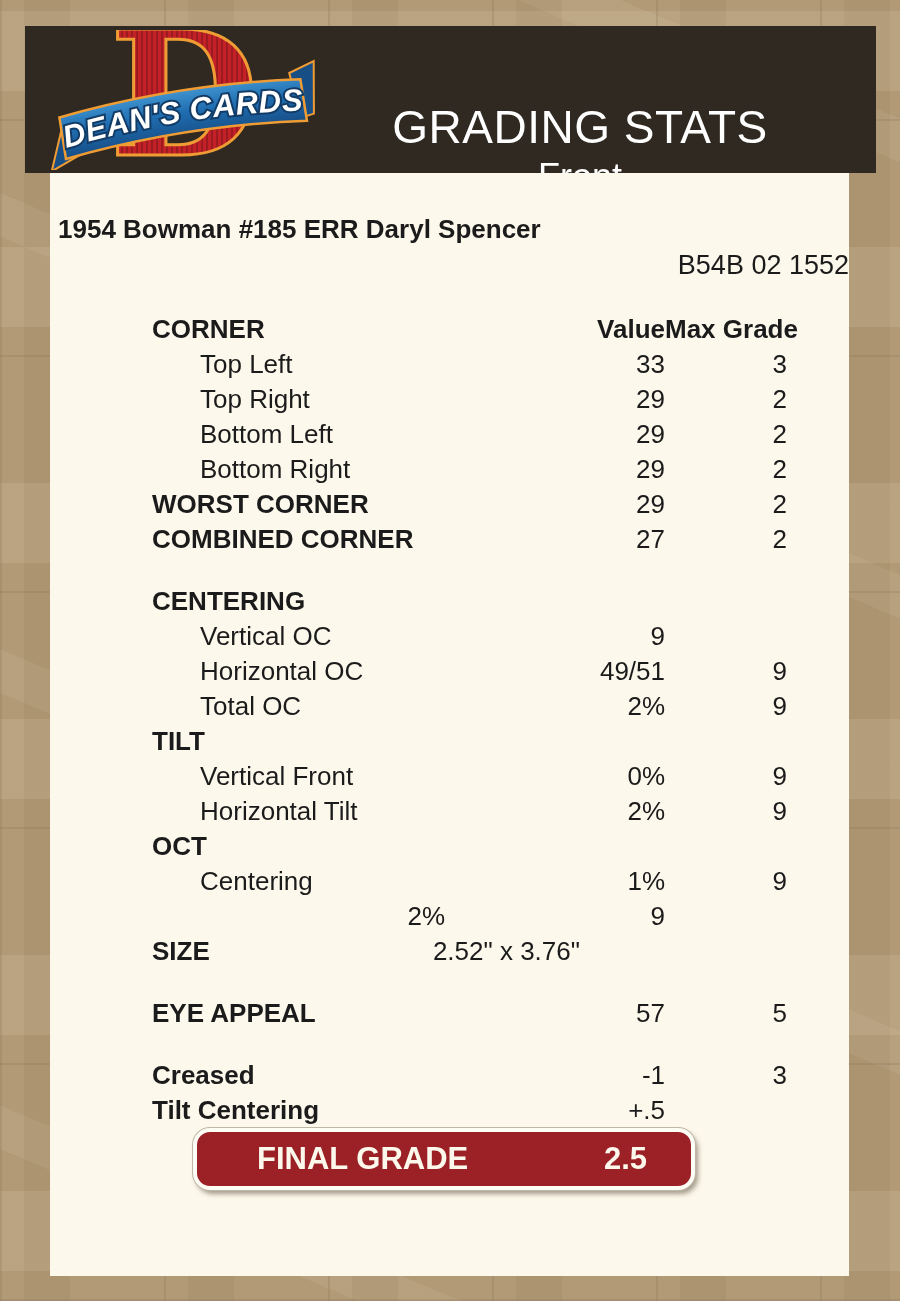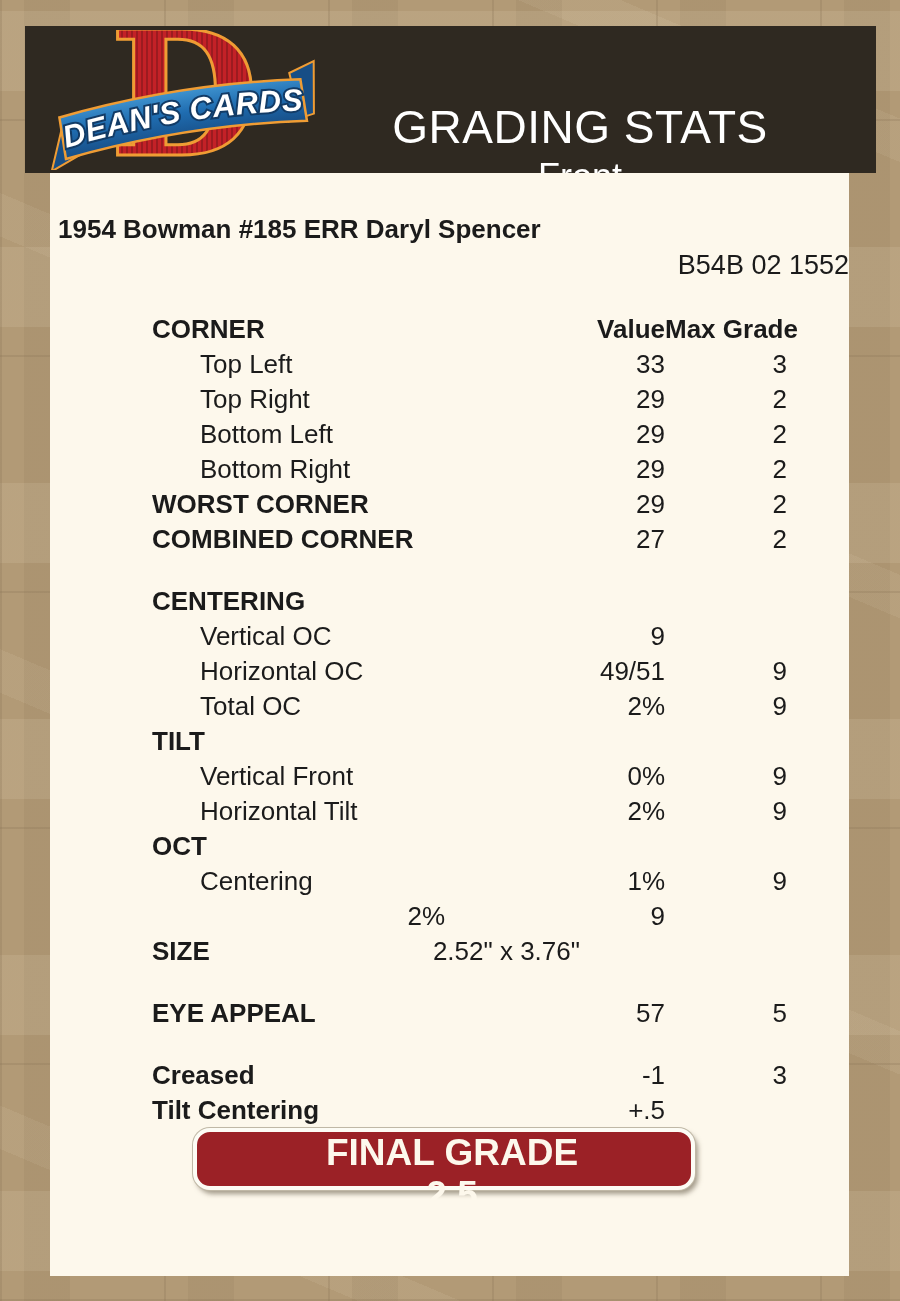--- a/index.html
+++ b/index.html
@@ -59,22 +59,22 @@
   .cell.label.ind{padding-left:48px;}
   .cell.value,.cell.max{text-align:right;}
   .b{font-weight:bold;}
   .cell.value.wide{transform:translateX(-85px);}
   .final-grade{
     position:absolute;left:143px;top:955px;width:502px;height:62px;
     background:var(--accent-red);
     border:4px solid #fdfcf5;border-radius:17px;
     box-shadow:0 0 0 1px #c0b8a6, 3px 4px 5px rgba(90,78,58,0.55);
     display:flex;align-items:center;justify-content:space-between;
-    color:#fdf8ec;font-weight:bold;font-size:37px;
-    padding:0 44px 0 60px;cursor:pointer;flex-direction:column;
+    color:#fdf8ec;font-weight:bold;font-size:31px;
+    padding:0 44px 0 60px;cursor:pointer;
   }
 </style>
 </head>
 <body>
 
 <div class="collage"></div>
 
 <div class="headerbar">
   <svg class="logo" viewBox="0 0 266 140" xmlns="http://www.w3.org/2000/svg">
     <defs>

